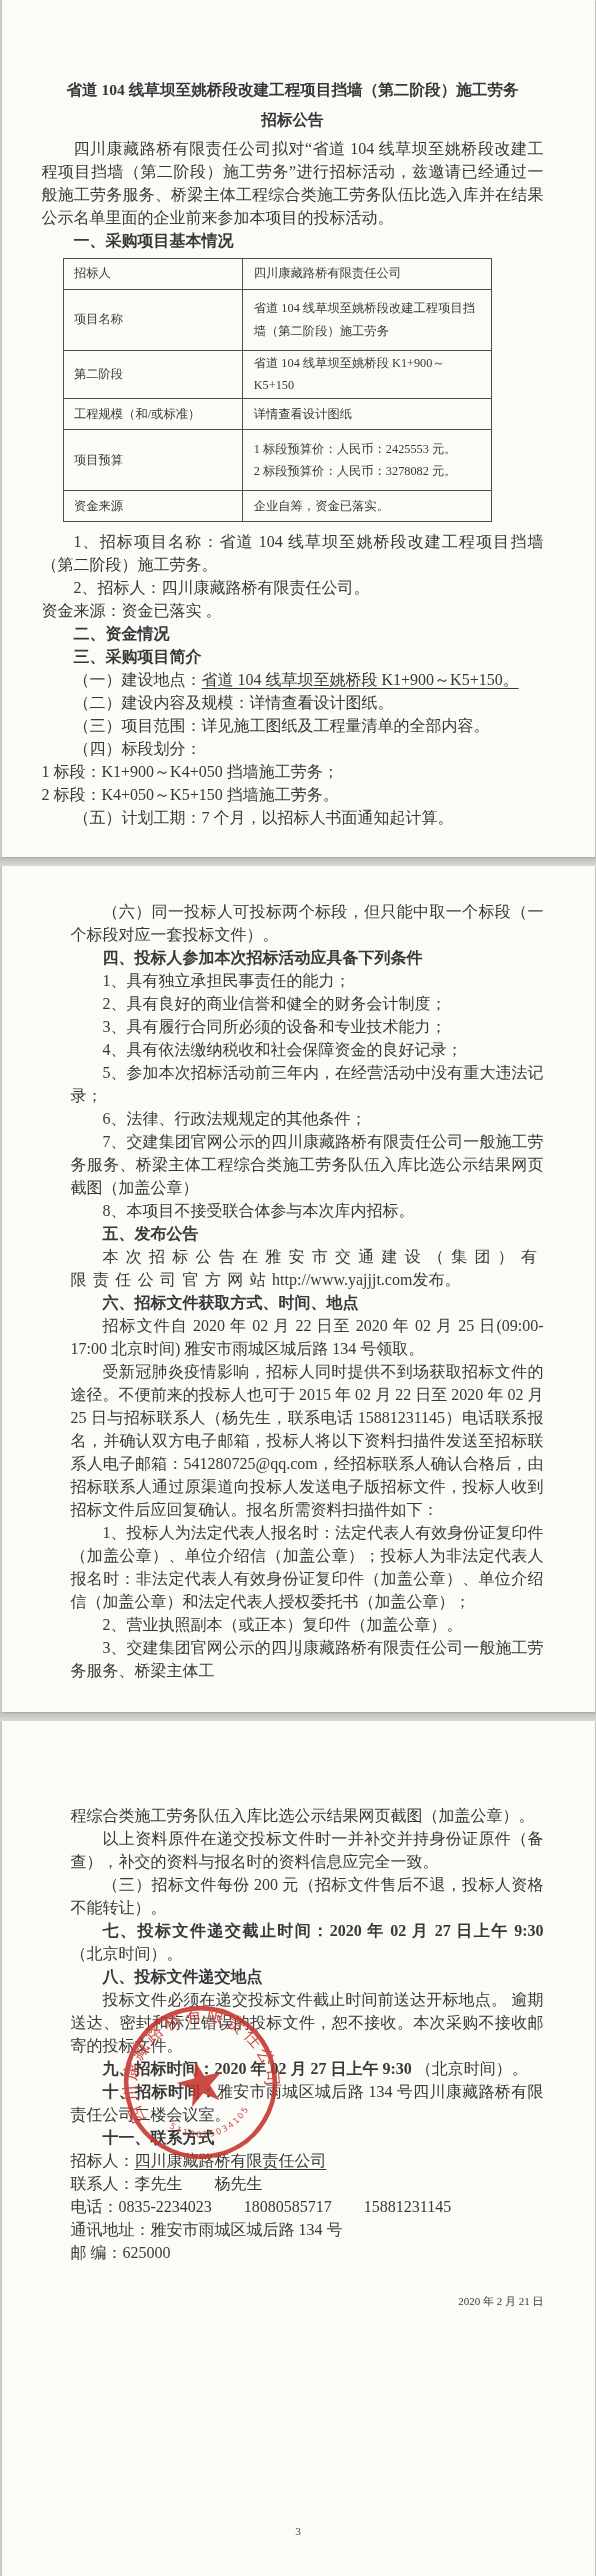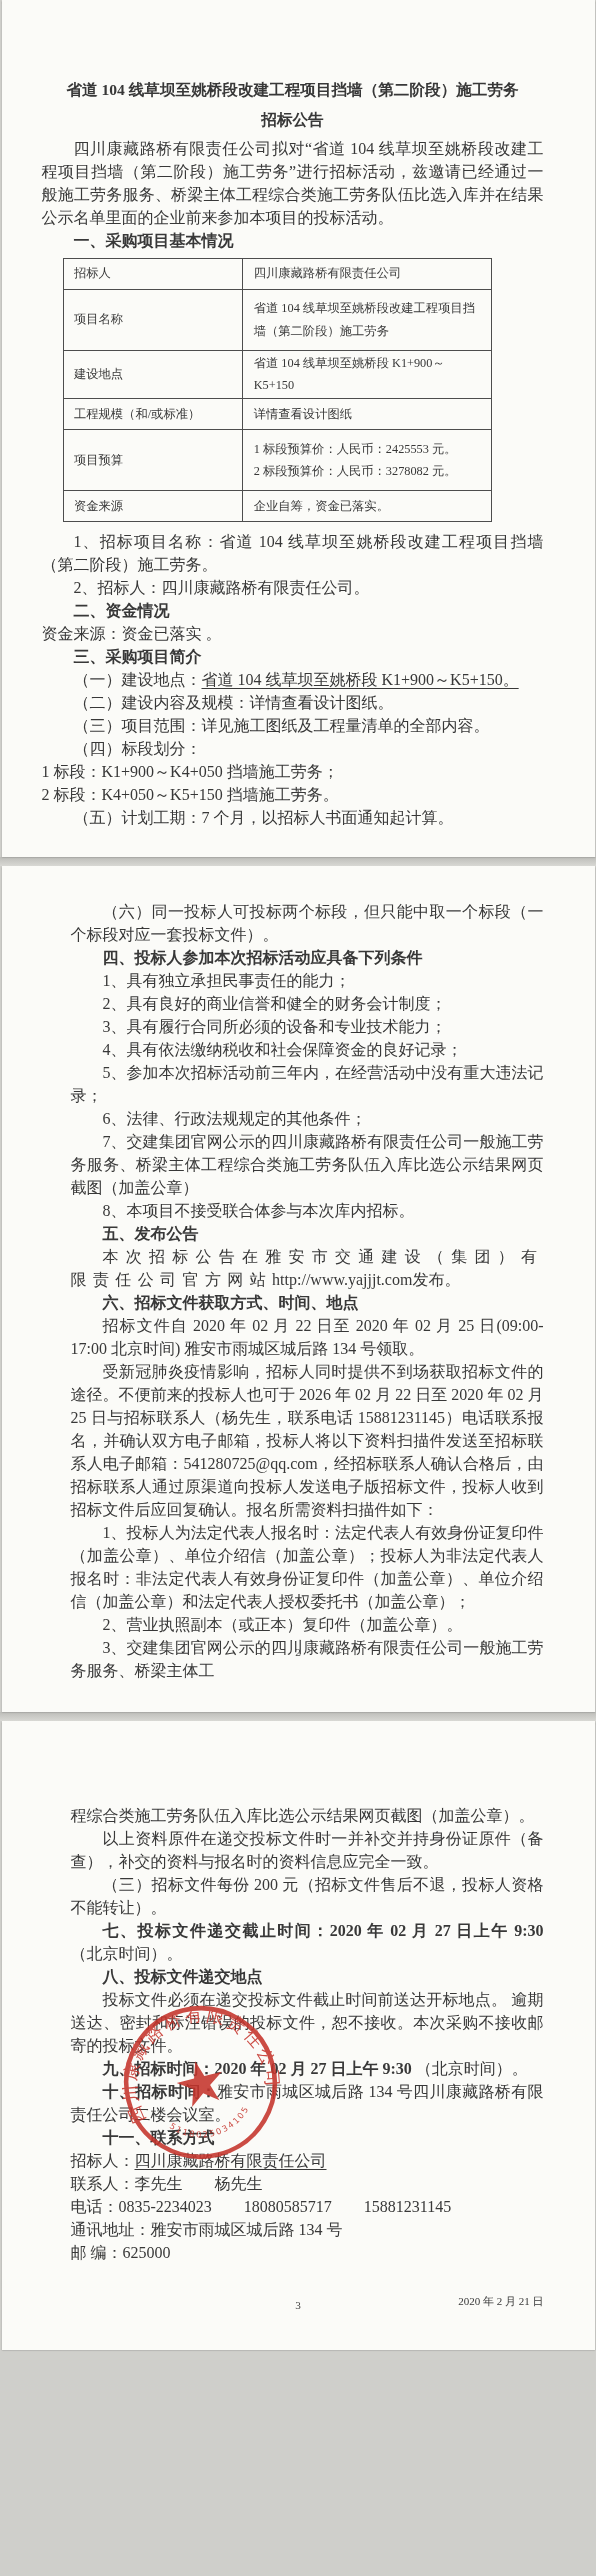--- a/index.html
+++ b/index.html
@@ -11,21 +11,21 @@
   }
   .page {
     position:relative; width:593px; margin:0 auto; background:#fbfbf8;
     box-sizing:border-box; overflow:hidden;
     box-shadow:0 0.7px 1.5px rgba(0,0,0,.28);
     padding-left:69px; padding-right:51px;
   }
   .page-gap { height:9px; background:linear-gradient(#bdbdb9,#d8d8d4); }
   .p1 { height:857px; padding-top:75px;padding-left:40px; }
   .p2 { height:846px; padding-top:34px; }
-  .p3 { height:629px; padding-top:83px; }
+  .p3 { height:855px; padding-top:83px; }
 
   .title { font-size:15.6px; font-weight:bold; text-align:center; line-height:30px; margin:0; }
   .ln { font-size:16px; line-height:23px; margin:0; text-align:justify; }
   .indent { text-indent:2em; }
   .bold { font-weight:bold; }
   .sp { letter-spacing:0.40em; }
   u { text-underline-offset:3px; }
 
   .info-table { border-collapse:collapse; table-layout:fixed; width:429px; margin:6px 0 7.5px 21px; }
   .info-table td { border:0.7px solid #4d4d4d; font-size:12.3px; padding:1.5px 10.4px; vertical-align:middle; line-height:22.4px; }
@@ -62,21 +62,21 @@
       <tbody>
         <tr class="r-s">
           <td class="lbl">招标人</td>
           <td>四川康藏路桥有限责任公司</td>
         </tr>
         <tr class="r-d">
           <td class="lbl">项目名称</td>
           <td>省道 104 线草坝至姚桥段改建工程项目挡墙（第二阶段）施工劳务</td>
         </tr>
         <tr class="r-s">
-          <td class="lbl">建设地点</td>
+          <td class="lbl">第二阶段</td>
           <td>省道 104 线草坝至姚桥段 K1+900～K5+150</td>
         </tr>
         <tr class="r-s">
           <td class="lbl">工程规模（和/或标准）</td>
           <td>详情查看设计图纸</td>
         </tr>
         <tr class="r-d">
           <td class="lbl">项目预算</td>
           <td>
             <div>1 标段预算价：人民币：2425553 元。</div>
@@ -85,22 +85,22 @@
         </tr>
         <tr class="r-s">
           <td class="lbl">资金来源</td>
           <td>企业自筹，资金已落实。</td>
         </tr>
       </tbody>
     </table>
 
     <p class="ln indent">1、招标项目名称：省道 104 线草坝至姚桥段改建工程项目挡墙（第二阶段）施工劳务。</p>
     <p class="ln indent">2、招标人：四川康藏路桥有限责任公司。</p>
+    <p class="ln">资金来源：资金已落实 。</p>
     <p class="ln indent bold">二、资金情况</p>
-    <p class="ln">资金来源：资金已落实 。</p>
     <p class="ln indent bold">三、采购项目简介</p>
     <p class="ln indent"><span>（一）建设地点：</span><u>省道 104 线草坝至姚桥段 K1+900～K5+150。</u></p>
     <p class="ln indent">（二）建设内容及规模：详情查看设计图纸。</p>
     <p class="ln indent">（三）项目范围：详见施工图纸及工程量清单的全部内容。</p>
     <p class="ln indent">（四）标段划分：</p>
     <p class="ln">1 标段：K1+900～K4+050 挡墙施工劳务；</p>
     <p class="ln">2 标段：K4+050～K5+150 挡墙施工劳务。</p>
     <p class="ln indent">（五）计划工期：7 个月，以招标人书面通知起计算。</p>
 
     <div class="pageno">1</div>
@@ -116,21 +116,21 @@
     <p class="ln indent">3、具有履行合同所必须的设备和专业技术能力；</p>
     <p class="ln indent">4、具有依法缴纳税收和社会保障资金的良好记录；</p>
     <p class="ln indent">5、参加本次招标活动前三年内，在经营活动中没有重大违法记录；</p>
     <p class="ln indent">6、法律、行政法规规定的其他条件；</p>
     <p class="ln indent">7、交建集团官网公示的四川康藏路桥有限责任公司一般施工劳务服务、桥梁主体工程综合类施工劳务队伍入库比选公示结果网页截图（加盖公章）</p>
     <p class="ln indent">8、本项目不接受联合体参与本次库内招标。</p>
     <p class="ln indent bold">五、发布公告</p>
     <p class="ln indent"><span class="sp">本次招标公告在雅安市交通建设（集团）有限责任公司官方网站</span><span>http://www.yajjjt.com</span><span>发布。</span></p>
     <p class="ln indent bold">六、招标文件获取方式、时间、地点</p>
     <p class="ln indent">招标文件自 2020 年 02 月 22 日至 2020 年 02 月 25 日(09:00-17:00 北京时间) 雅安市雨城区城后路 134 号领取。</p>
-    <p class="ln indent">受新冠肺炎疫情影响，招标人同时提供不到场获取招标文件的途径。不便前来的投标人也可于 2026 年 02 月 22 日至 2020 年 02 月 25 日与招标联系人（杨先生，联系电话 15881231145）电话联系报名，并确认双方电子邮箱，投标人将以下资料扫描件发送至招标联系人电子邮箱：541280725@qq.com，经招标联系人确认合格后，由招标联系人通过原渠道向投标人发送电子版招标文件，投标人收到招标文件后应回复确认。报名所需资料扫描件如下：</p>
+    <p class="ln indent">受新冠肺炎疫情影响，招标人同时提供不到场获取招标文件的途径。不便前来的投标人也可于 2015 年 02 月 22 日至 2020 年 02 月 25 日与招标联系人（杨先生，联系电话 15881231145）电话联系报名，并确认双方电子邮箱，投标人将以下资料扫描件发送至招标联系人电子邮箱：541280725@qq.com，经招标联系人确认合格后，由招标联系人通过原渠道向投标人发送电子版招标文件，投标人收到招标文件后应回复确认。报名所需资料扫描件如下：</p>
     <p class="ln indent">1、投标人为法定代表人报名时：法定代表人有效身份证复印件（加盖公章）、单位介绍信（加盖公章）；投标人为非法定代表人报名时：非法定代表人有效身份证复印件（加盖公章）、单位介绍信（加盖公章）和法定代表人授权委托书（加盖公章）；</p>
     <p class="ln indent">2、营业执照副本（或正本）复印件（加盖公章）。</p>
     <p class="ln indent">3、交建集团官网公示的四川康藏路桥有限责任公司一般施工劳务服务、桥梁主体工</p>
 
     <div class="pageno">2</div>
   </div>
 
   <div class="page-gap"></div>
 
   <div class="page p3">

